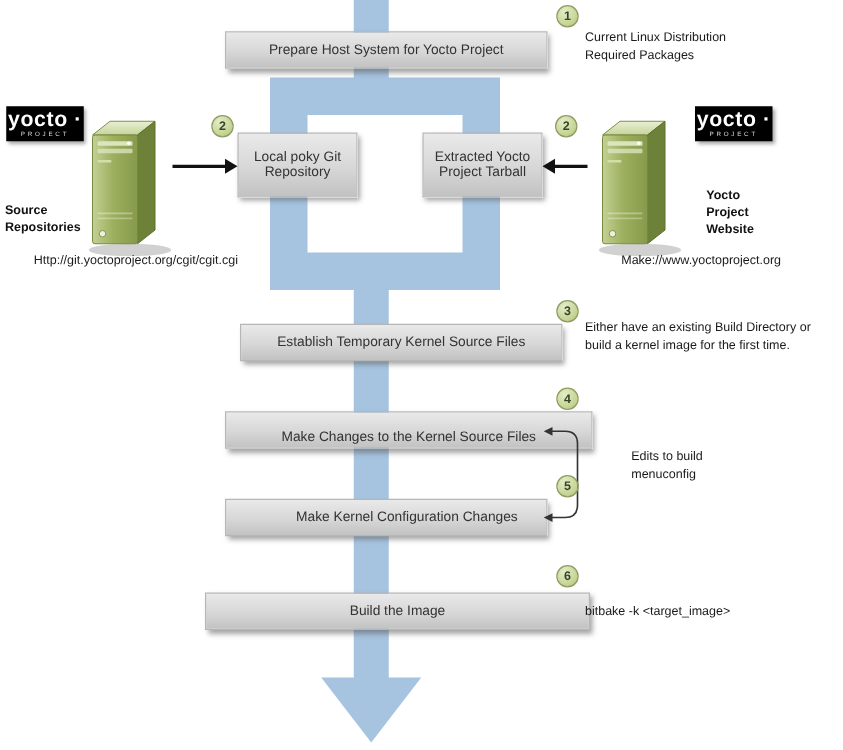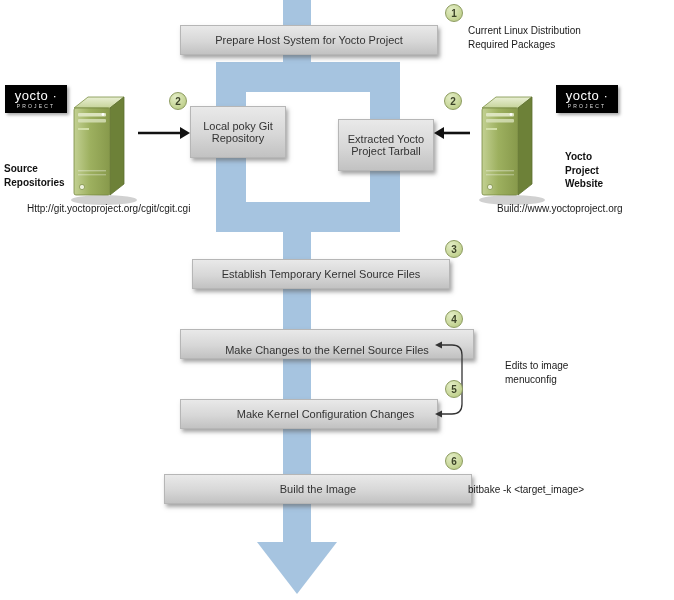--- a/index.html
+++ b/index.html
@@ -26,21 +26,21 @@
   }
   .note { position:absolute; z-index:5; font-size:10px; color:#1a1a1a; line-height:1.35; }
   .side-label { position:absolute; z-index:5; font-size:10px; font-weight:bold; color:#111; line-height:1.35; }
   .url { position:absolute; z-index:5; font-size:10px; color:#1a1a1a; white-space:nowrap;padding-left:19px; }
   .logo {
     position:absolute; z-index:5; background:#000; color:#fff;
     width:62px; height:28px; display:flex; flex-direction:column;
     align-items:center; justify-content:center; line-height:1;
     box-shadow:2px 2px 3px rgba(0,0,0,0.35);
   }
-  .logo .main { font-size:13px; font-weight:normal; letter-spacing:0.5px; }
+  .logo .main { font-size:17px; font-weight:bold; letter-spacing:0.5px; }
   .logo .sub  { font-size:5px; letter-spacing:2.2px; margin-top:2px; color:#ddd; }
 </style>
 </head>
 <body>
 
 <div class="canvas">
 
   <svg class="layer bg-layer" width="674" height="600" viewBox="0 0 674 600">
     <g fill="#a6c4e0">
       <rect x="283" y="0" width="28" height="66"></rect>
@@ -51,21 +51,21 @@
   </svg>
 
   <div class="flow-box" style="left:190px; top:106px; width:96px; height:52px;">
     <span>Local poky Git Repository</span>
   </div>
 
   <div class="flow-box" style="left:180px; top:25px; width:258px; height:30px;">
     <span>Prepare Host System for Yocto Project</span>
   </div>
 
-  <div class="flow-box" style="left:338px; top:106px; width:96px; height:52px;margin-top:13px;">
+  <div class="flow-box" style="left:338px; top:106px; width:96px; height:52px;">
     <span>Extracted Yocto Project Tarball</span>
   </div>
 
   <div class="flow-box" style="left:192px; top:259px; width:258px; height:30px;">
     <span>Establish Temporary Kernel Source Files</span>
   </div>
 
   <div class="flow-box" style="left:180px; top:329px; width:294px; height:30px;align-items:flex-end;">
     <span>Make Changes to the Kernel Source Files</span>
   </div>
@@ -156,23 +156,26 @@
   </div>
   <div class="step-circle" style="left:445px; top:452px;">
     <span>6</span>
   </div>
 
   <div class="note" style="left:468px; top:24px; width:150px;">
     <div>Current Linux Distribution</div>
     <div>Required Packages</div>
   </div>
 
+  <div class="note" style="left:468px; top:256px; width:202px;">
+    <span>Either have an existing Build Directory or build a kernel image for the first time.</span>
+  </div>
 
   <div class="note" style="left:505px; top:359px; width:120px;">
-    <div>Edits to image</div>
+    <div>Edits to build</div>
     <div>menuconfig</div>
   </div>
 
   <div class="note" style="left:468px; top:483px; width:180px;">
     <span>bitbake -k &lt;target_image&gt;</span>
   </div>
 
   <div class="logo" style="left:5px; top:85px;">
     <span class="main">yocto ·</span>
     <span class="sub">PROJECT</span>
@@ -185,16 +188,16 @@
   </div>
 
   <div class="logo" style="left:556px; top:85px;">
     <span class="main">yocto ·</span>
     <span class="sub">PROJECT</span>
   </div>
   <div class="side-label" style="left:565px; top:150px; width:58px;">
     <span>Yocto Project Website</span>
   </div>
   <div class="url" style="left:478px; top:203px;">
-    <span>Build://www.yoctoproject.org</span>
+    <span>Make://www.yoctoproject.org</span>
   </div>
 
 </div>
 
 </body></html>

